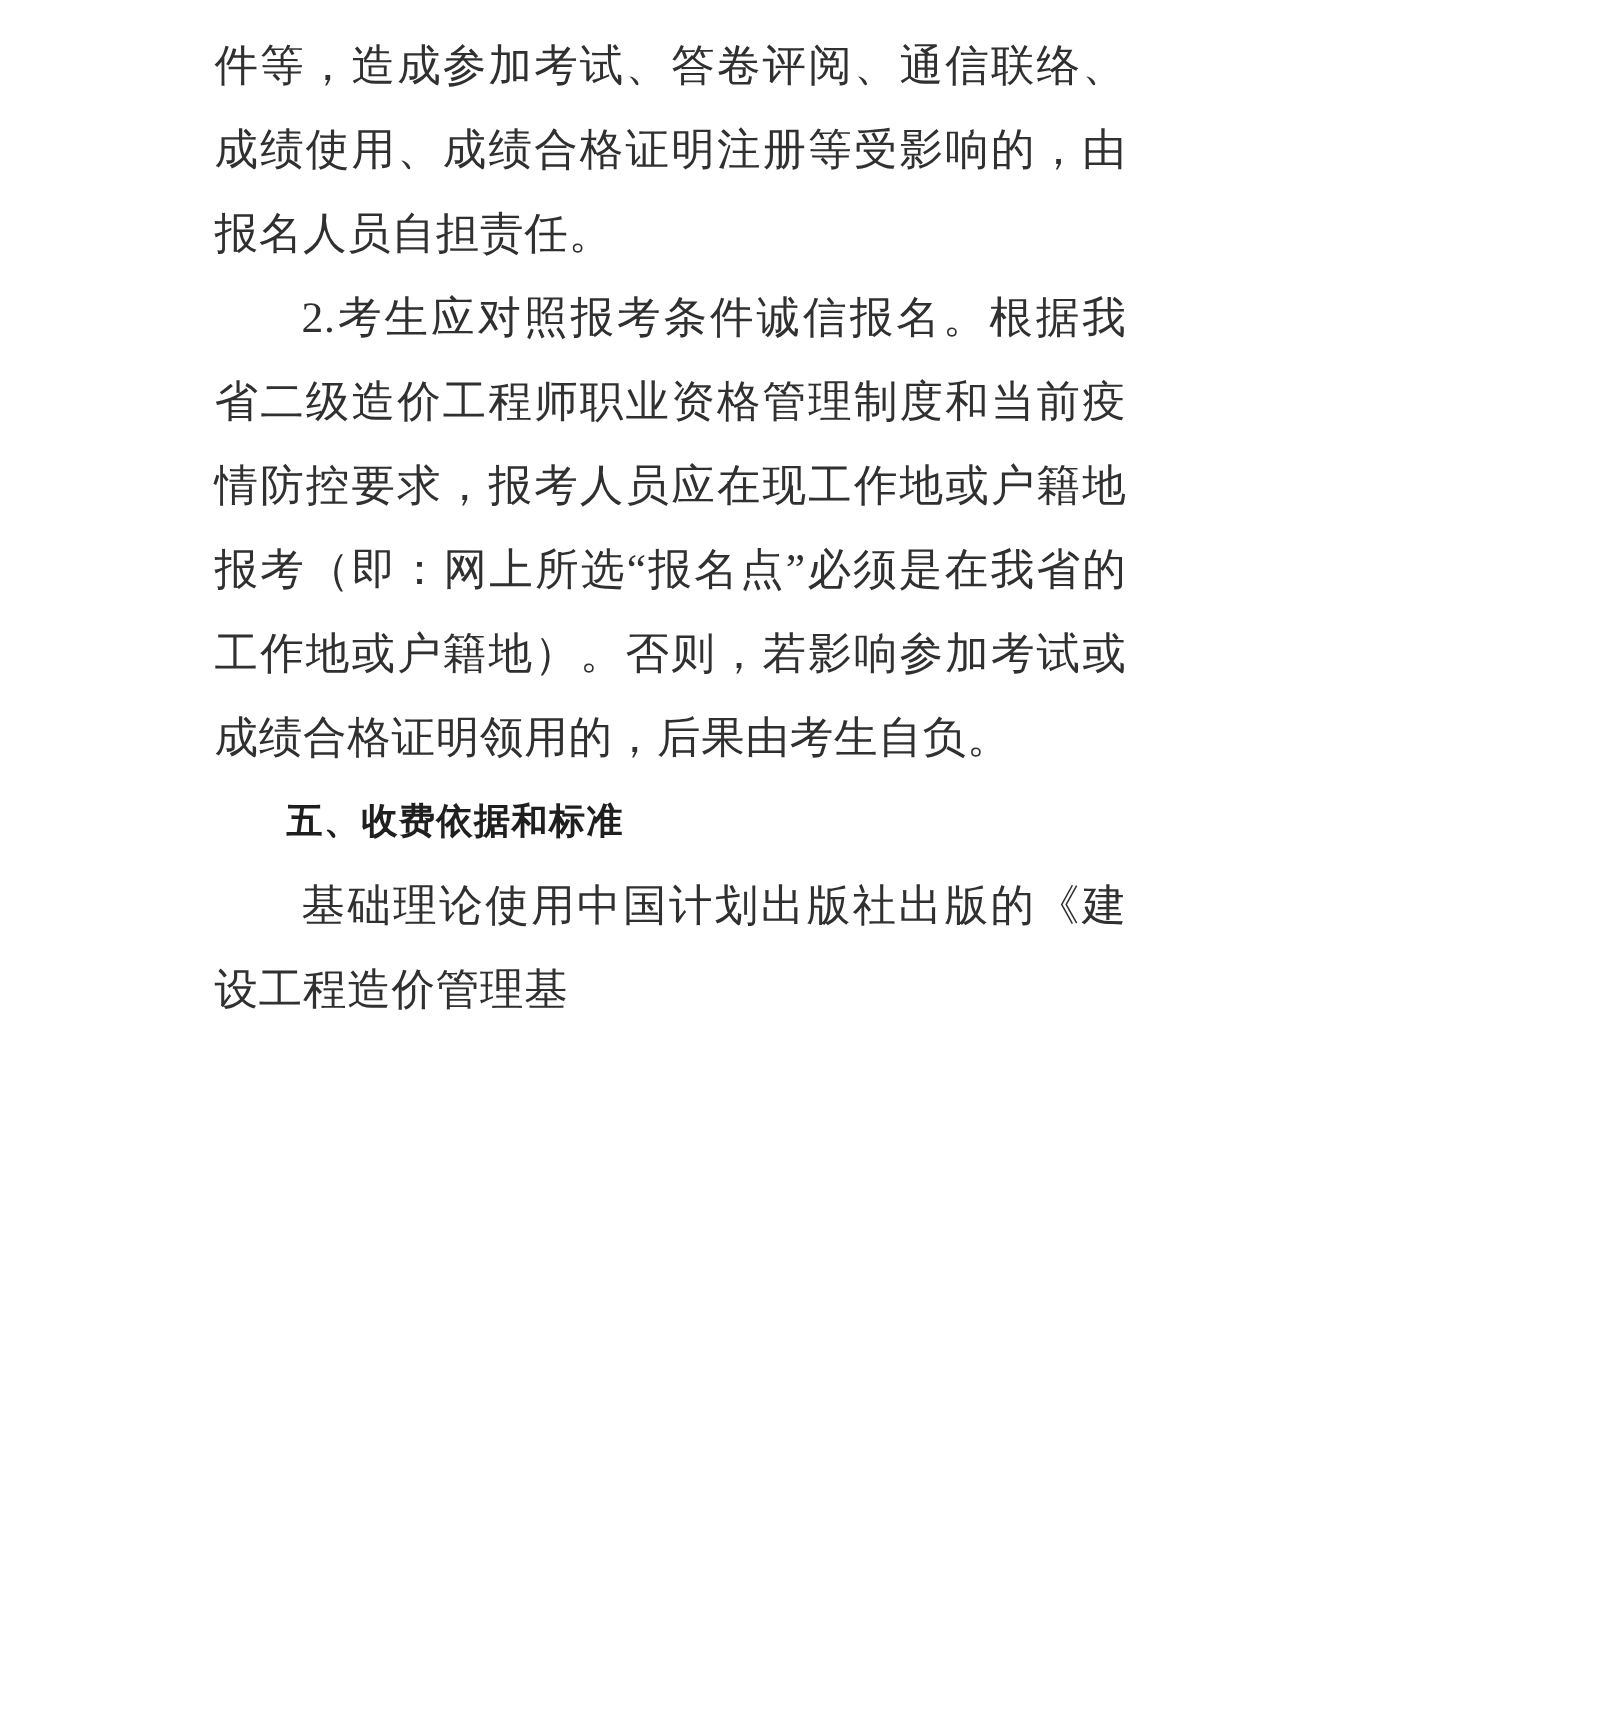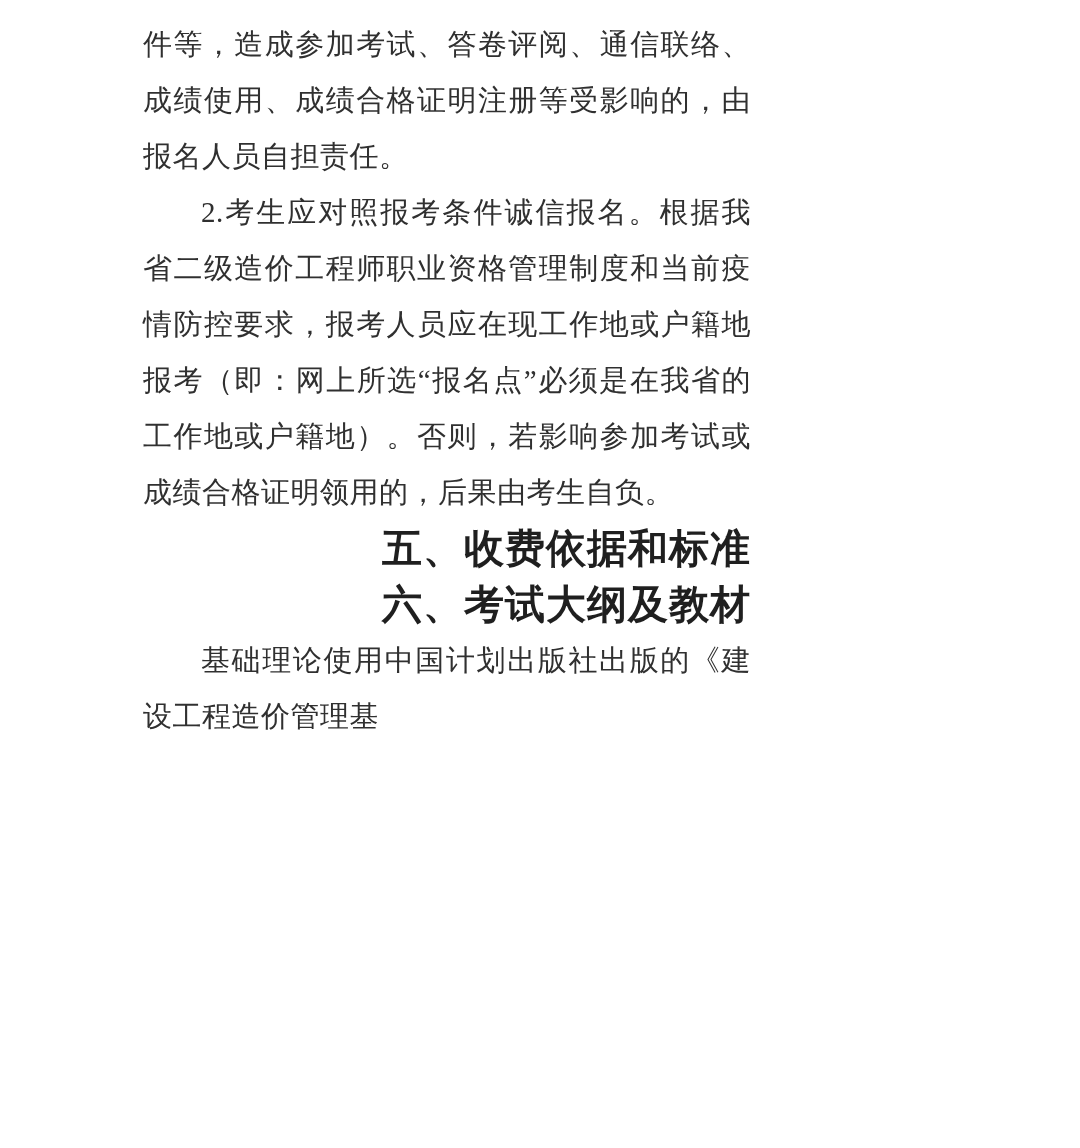--- a/index.html
+++ b/index.html
@@ -31,39 +31,37 @@
     word-break: break-all;
     letter-spacing: 0.5px;
     color: #303030;
   }
   .para.indent {
     text-indent: 2em;
   }
   .heading {
     margin: 0;
     font-family: "Liberation Sans", "DejaVu Sans", sans-serif;
-    font-size: 40px;
+    font-size: 24px;
     font-weight: bold;
     line-height: 56px;
     text-indent: 2em;
     letter-spacing: 1px;
     color: #1f1f1f;
-    text-align: right;
   }
 </style>
 </head>
 <body>
 
 <div class="page">
 
   <p class="para">件等，造成参加考试、答卷评阅、通信联络、成绩使用、成绩合格证明注册等受影响的，由报名人员自担责任。</p>
 
   <p class="para indent">2.考生应对照报考条件诚信报名。根据我省二级造价工程师职业资格管理制度和当前疫情防控要求，报考人员应在现工作地或户籍地报考（即：网上所选“报名点”必须是在我省的工作地或户籍地）。否则，若影响参加考试或成绩合格证明领用的，后果由考生自负。</p>
 
   <h2 class="heading">五、收费依据和标准</h2>
 
 
-  <h2 class="heading">六、考试大纲及教材</h2>
 
 
   <p class="para indent">基础理论使用中国计划出版社出版的《建设工程造价管理基</p>
 
 </div>
 
 </body></html>

